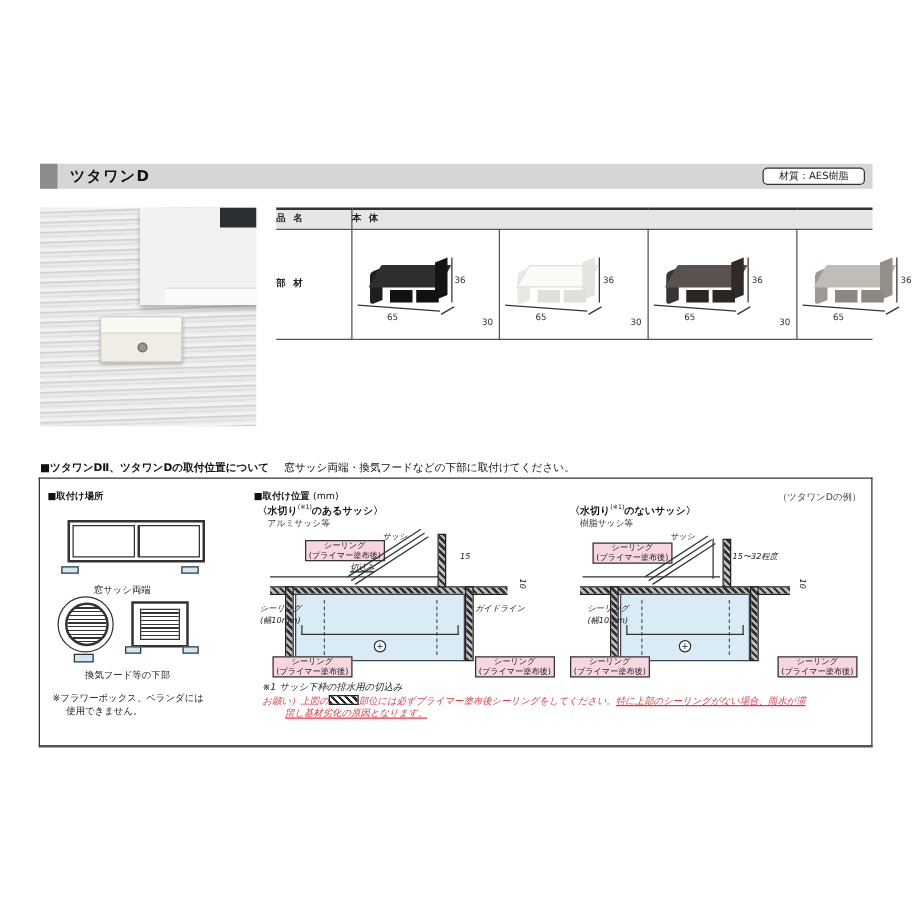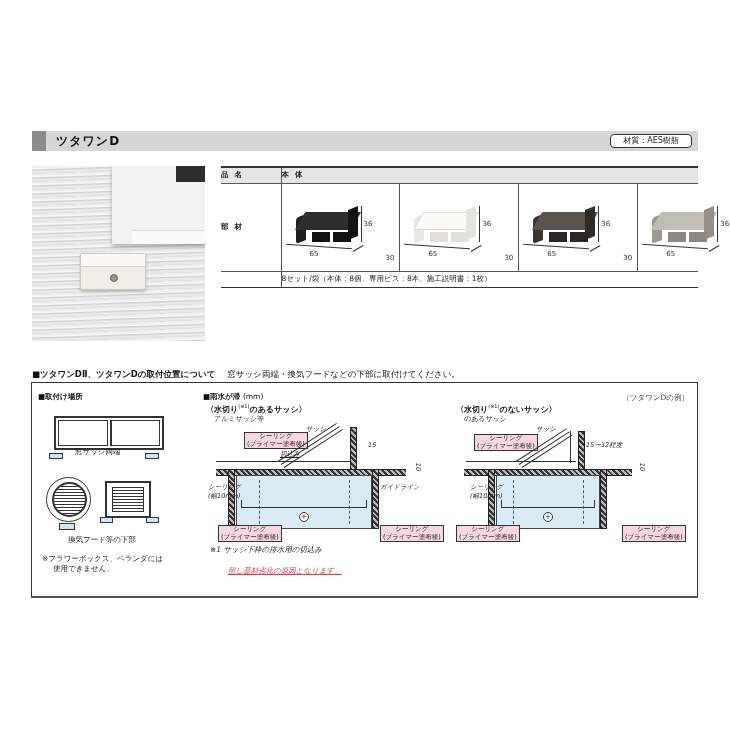--- a/index.html
+++ b/index.html
@@ -199,58 +199,54 @@
       </div>
       <div class="dim-36"></div>
             <div class="dim-36-lbl">36</div>
       <div class="dim-65"></div>
             <div class="dim-65-lbl">65</div>
       <div class="dim-30"></div>
             <div class="dim-30-lbl">30</div>
     </div>
         </td>
   </tr>
-  <tr class="r-set">
-    <td class="lbl"></td>
-    <td colspan="4">8セット/袋（本体：8個、専用ビス：8本、施工説明書：1枚）</td>
-  </tr>
 </tbody>
   </table>
 
 <div class="install-heading">
   <span>■ツタワンDⅡ、ツタワンDの取付位置について</span><span class="sub">窓サッシ両端・換気フードなどの下部に取付けてください。</span>
 </div>
 
 <div class="install-box">
 
   <div class="box-label" style="left:6px;top:9px">■取付け場所</div>
 
   <div class="win">
     <div class="pane"></div>
       <div class="pane"></div>
   </div>
   <div class="blk" style="left:17px;top:70px;width:14px;height:6px"></div>
   <div class="blk" style="left:113px;top:70px;width:14px;height:6px"></div>
-  <div class="cap" style="left:43px;top:64px">窓サッシ両端</div>
+  <div class="cap" style="left:43px;top:84px">窓サッシ両端</div>
 
   <div class="hood-round">
       <div class="inner"></div>
     </div>
   <div class="blk" style="left:27px;top:140px;width:16px;height:7px"></div>
   <div class="hood-sq">
       <div class="inner"></div>
     </div>
   <div class="blk" style="left:68px;top:134px;width:13px;height:6px"></div>
   <div class="blk" style="left:114px;top:134px;width:13px;height:6px"></div>
   <div class="cap" style="left:36px;top:152px">換気フード等の下部</div>
   <div class="cap" style="left:10px;top:171px">※フラワーボックス、ベランダには</div>
   <div class="cap" style="left:21px;top:181px">使用できません。</div>
 
   <div class="box-label" style="left:171px;top:9px">
-    <span>■雨水が滞</span> <span class="unit">(mm)</span>
+    <span>■取付け位置</span> <span class="unit">(mm)</span>
   </div>
   <div class="note-right">（ツタワンDの例）</div>
 
   <div class="diag" style="left:174px;top:20px;width:240px;height:150px">
     <div class="d-title"><span>〈水切り</span><sup>(※1)</sup><span>のあるサッシ〉</span></div>
     <div class="d-sub">アルミサッシ等</div>
 
     <div class="tag" style="left:38px;top:29px">
         <div>シーリング</div>
         <div>(プライマー塗布後)</div>
@@ -286,21 +282,21 @@
         <div>(プライマー塗布後)</div>
       </div>
     <div class="tag" style="left:174px;top:122px">
         <div>シーリング</div>
         <div>(プライマー塗布後)</div>
       </div>
   </div>
 
   <div class="diag" style="left:424px;top:20px;width:240px;height:150px">
     <div class="d-title"><span>〈水切り</span><sup>(※1)</sup><span>のないサッシ〉</span></div>
-    <div class="d-sub">のあるサッシ</div>
+    <div class="d-sub">樹脂サッシ等</div>
 
     <div class="tag" style="left:18px;top:31px">
         <div>シーリング</div>
         <div>(プライマー塗布後)</div>
       </div>
     <div class="lbl-sm" style="left:80px;top:22px">サッシ</div>
     <div class="lbl-sm" style="left:130px;top:38px">15〜32程度</div>
     <div class="lbl-sm" style="left:182px;top:60px;transform:rotate(90deg)">10</div>
 
     <div class="sash-line" style="left:60px;top:58px;width:60px;transform:rotate(-33deg)"></div>
@@ -328,14 +324,17 @@
         <div>シーリング</div>
         <div>(プライマー塗布後)</div>
       </div>
     <div class="tag" style="left:166px;top:122px">
         <div>シーリング</div>
         <div>(プライマー塗布後)</div>
       </div>
   </div>
 
   <div class="note" style="left:178px;top:162px">※1 サッシ下枠の排水用の切込み</div>
+  <div class="note red" style="left:178px;top:173px">
+    <span>お願い）上図の</span><span class="hatch"></span><span>部位には必ずプライマー塗布後シーリングをしてください。</span><span class="ul">特に上部のシーリングがない場合、雨水が滞</span>
+  </div>
   <div class="note red" style="left:196px;top:183px"><span class="ul">留し基材劣化の原因となります。</span></div>
 </div>
 
 </body></html>

